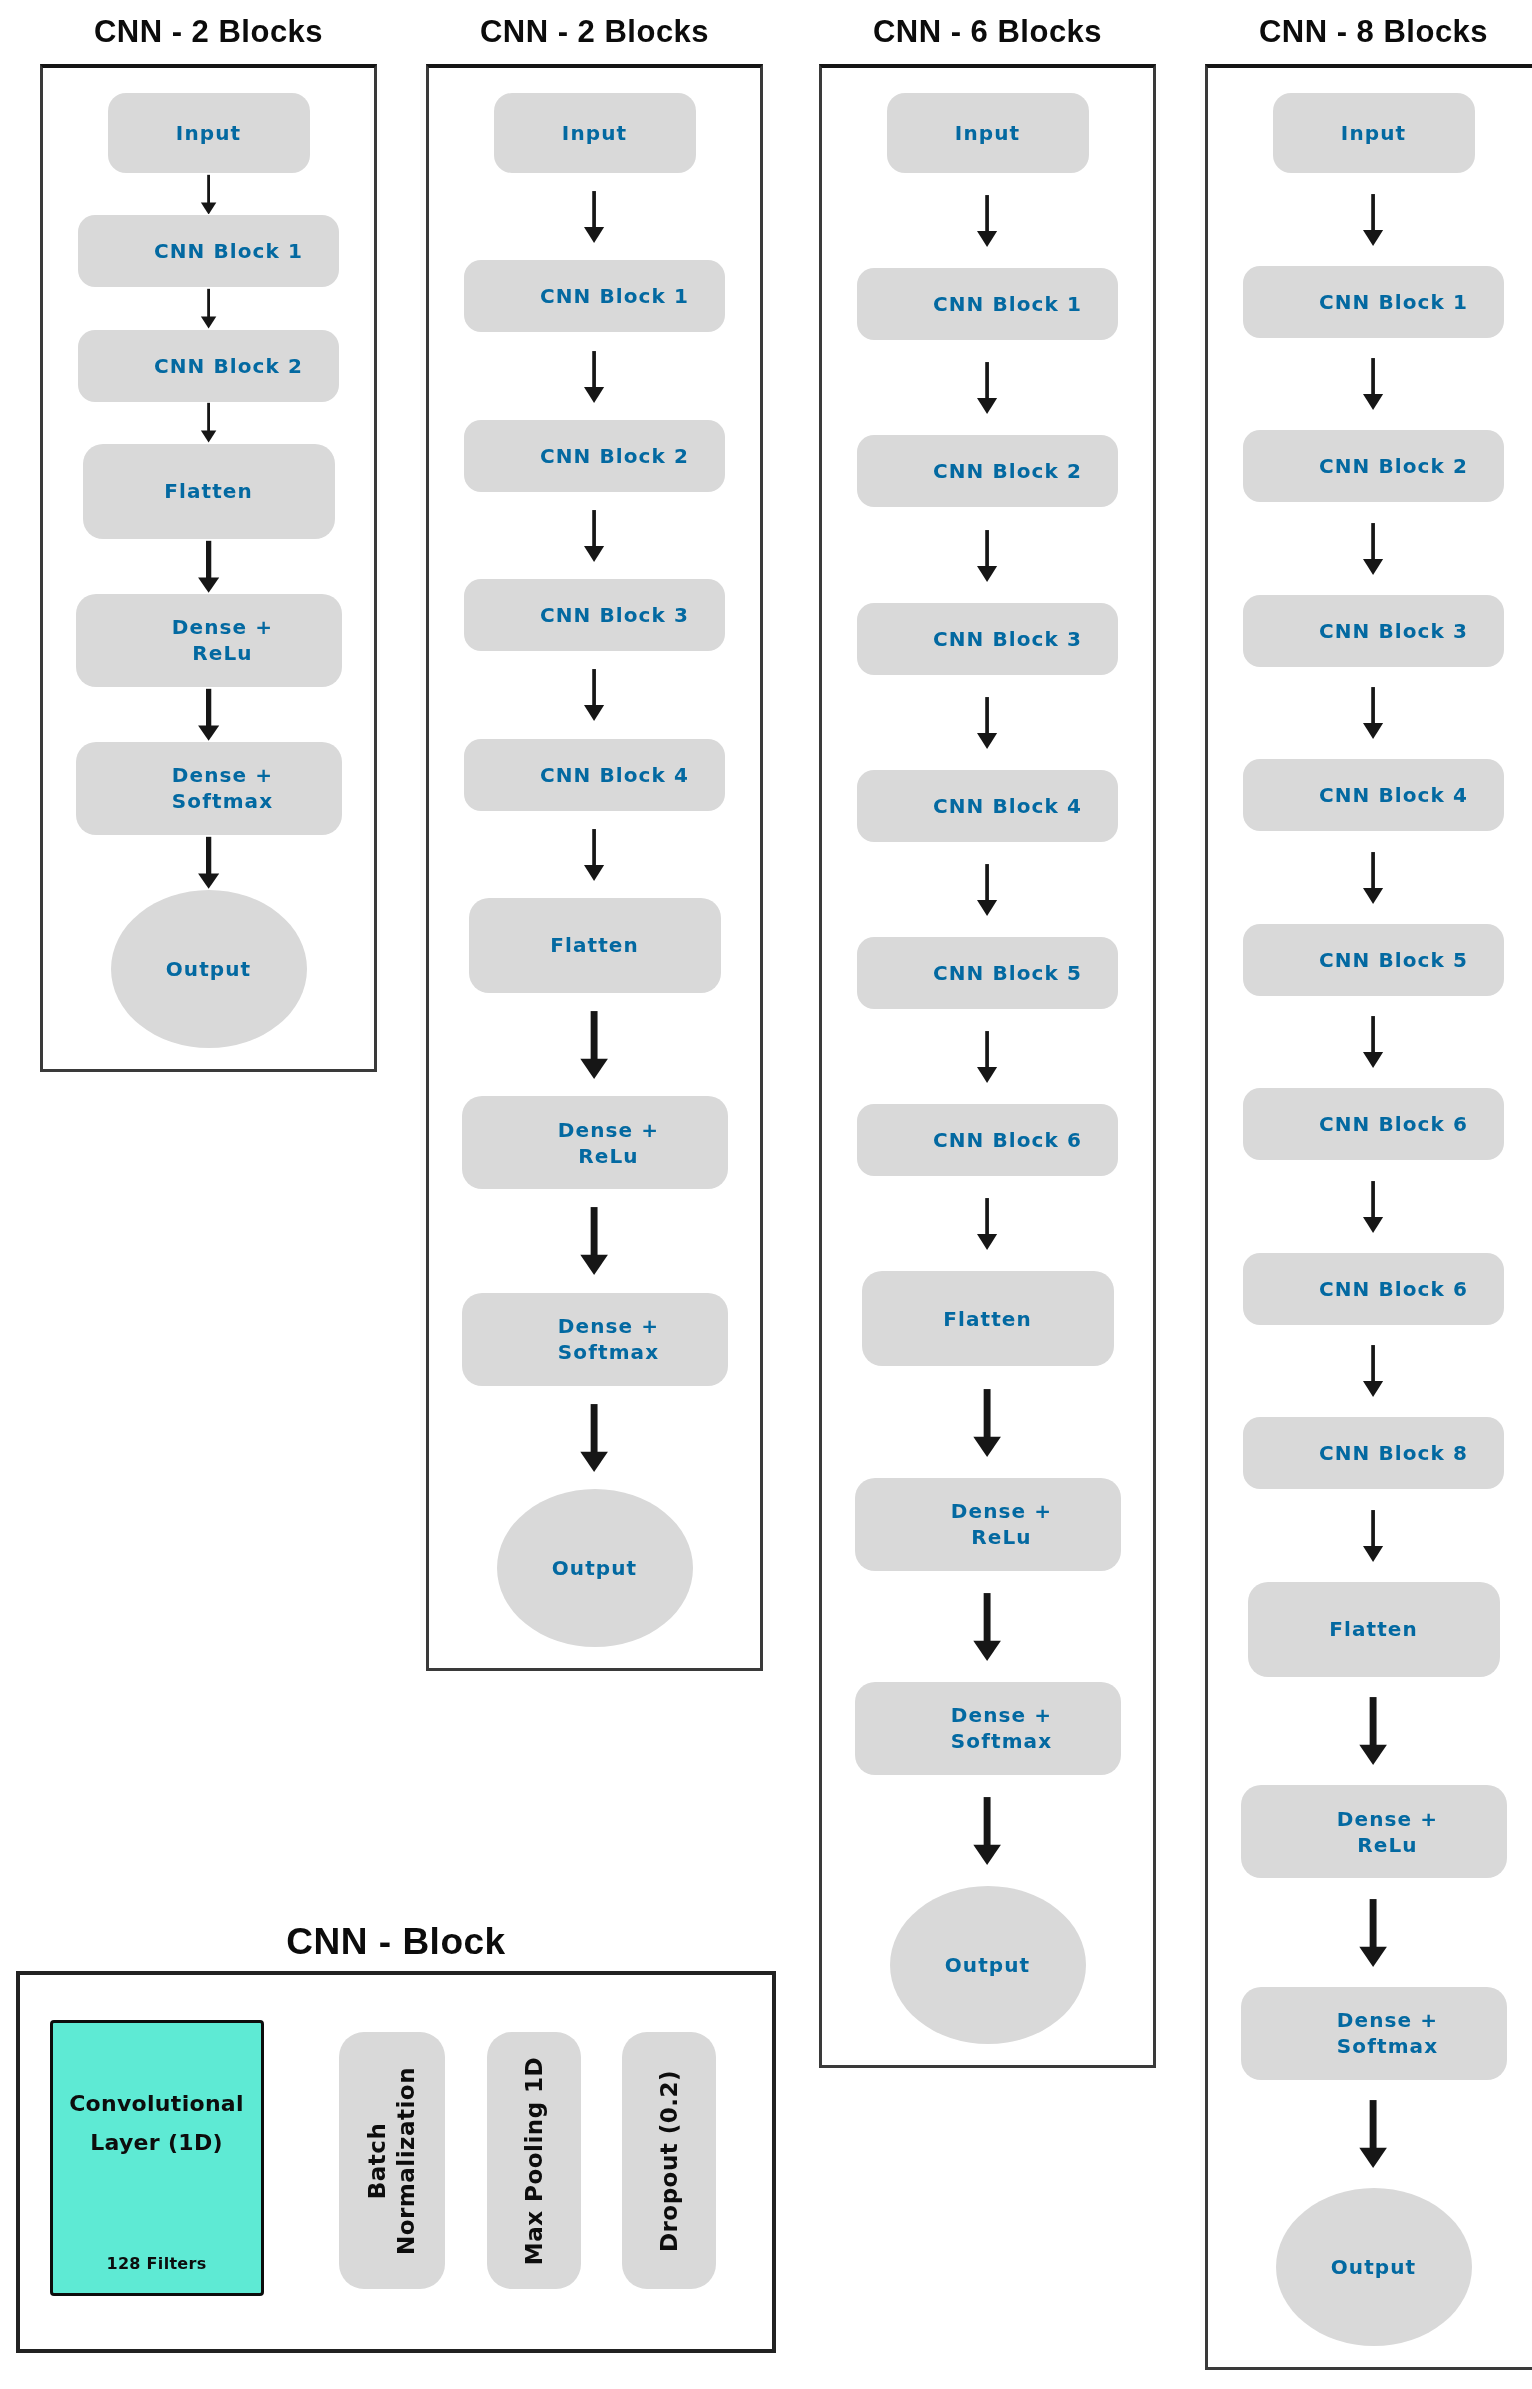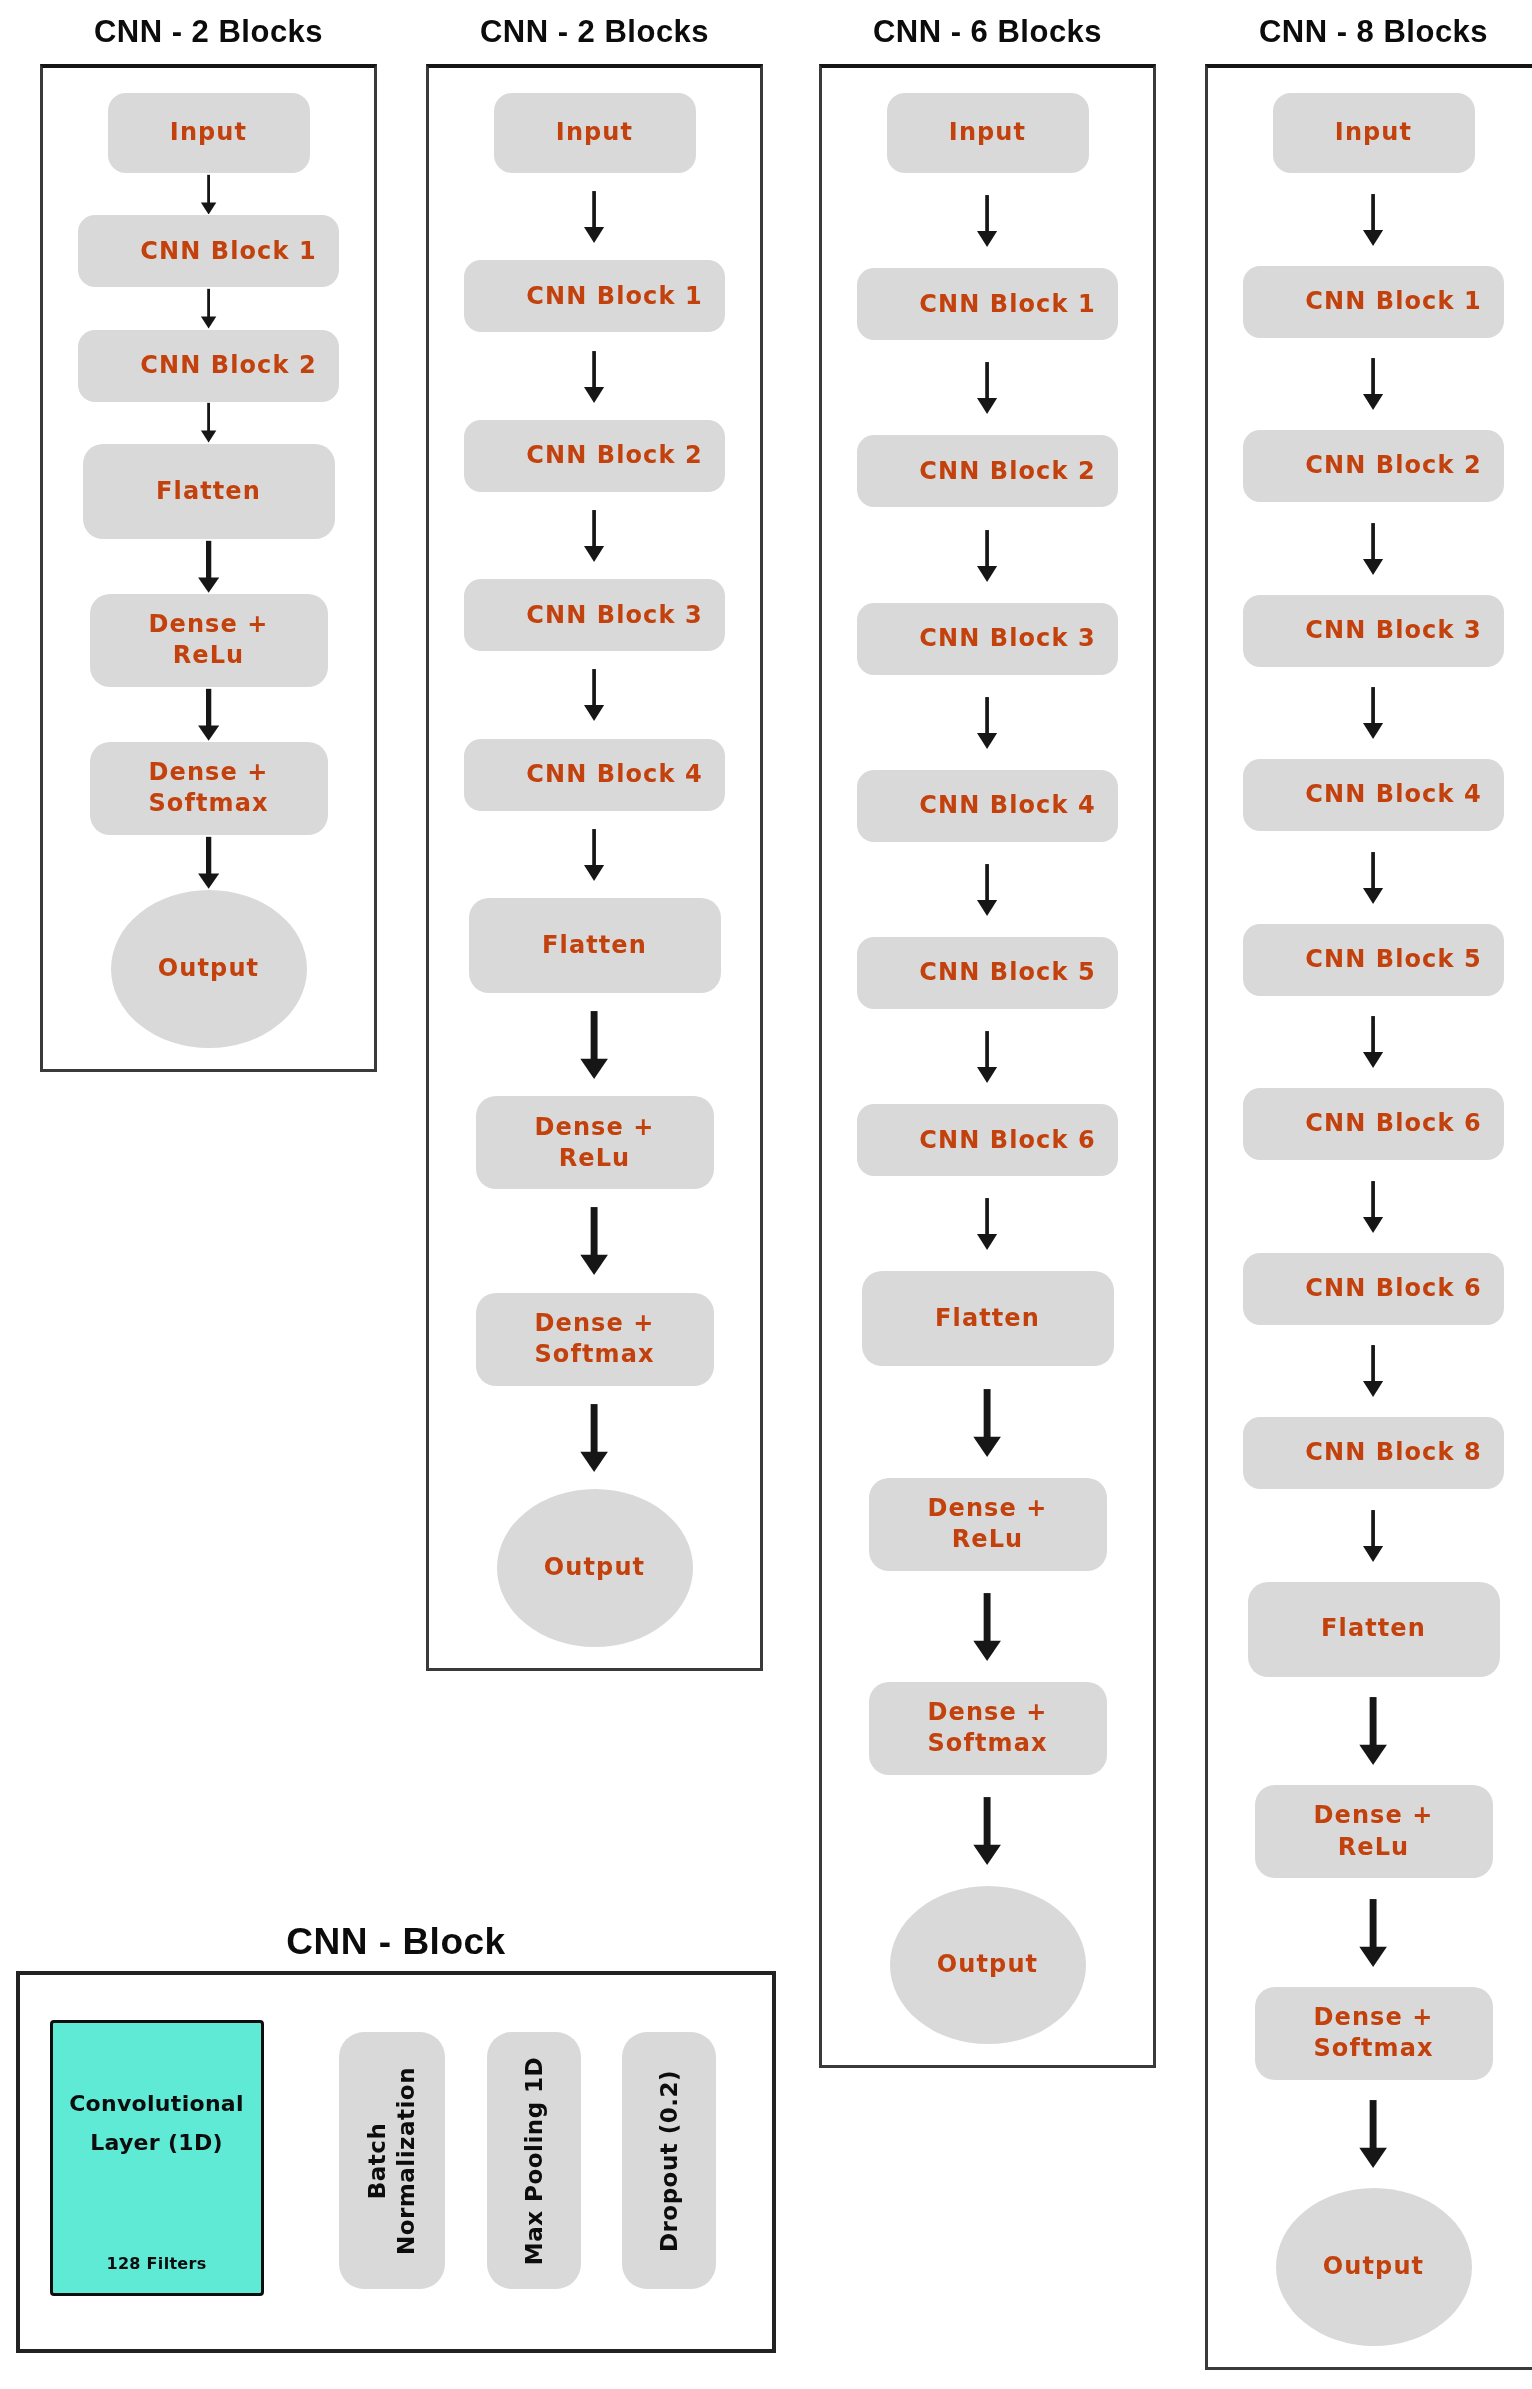--- a/index.html
+++ b/index.html
@@ -35,27 +35,27 @@
   .col-3 .col-box{height:2004px;}
   .col-4 .col-box{height:2306px;}
   
   .node{
     flex:0 0 auto;
     background:var(--node-fill,#d9d9d9);
     display:flex;align-items:center;justify-content:center;
     text-align:center;
   }
   .node-label{
-    font-size:24px;font-weight:700;letter-spacing:1.1px;
-    line-height:1.3;color:#c2410c;white-space:pre-line;
+    font-size:20px;font-weight:700;letter-spacing:1.1px;
+    line-height:1.3;color:#0369a1;white-space:pre-line;
   }
   .node-input  {width:202px;height:80px;border-radius:18px;}
   .node-block  {width:221px;height:72px;border-radius:17px;padding-left:40px;}
   .node-flatten{width:252px;height:95px;border-radius:20px;}
-  .node-dense  {width:238px;height:93px;border-radius:20px;}
+  .node-dense  {width:238px;height:93px;border-radius:20px;padding-left:28px;}
   .node-output {width:196px;height:158px;border-radius:50%;}
   
   .arrow{
     flex:1 1 auto;min-height:31px;width:100%;
     display:flex;align-items:center;justify-content:center;
   }
   .arrow svg{display:block;width:auto;max-height:96%;}
   
   .legend{position:absolute;left:16px;top:1913px;width:760px;}
   .legend-title{

